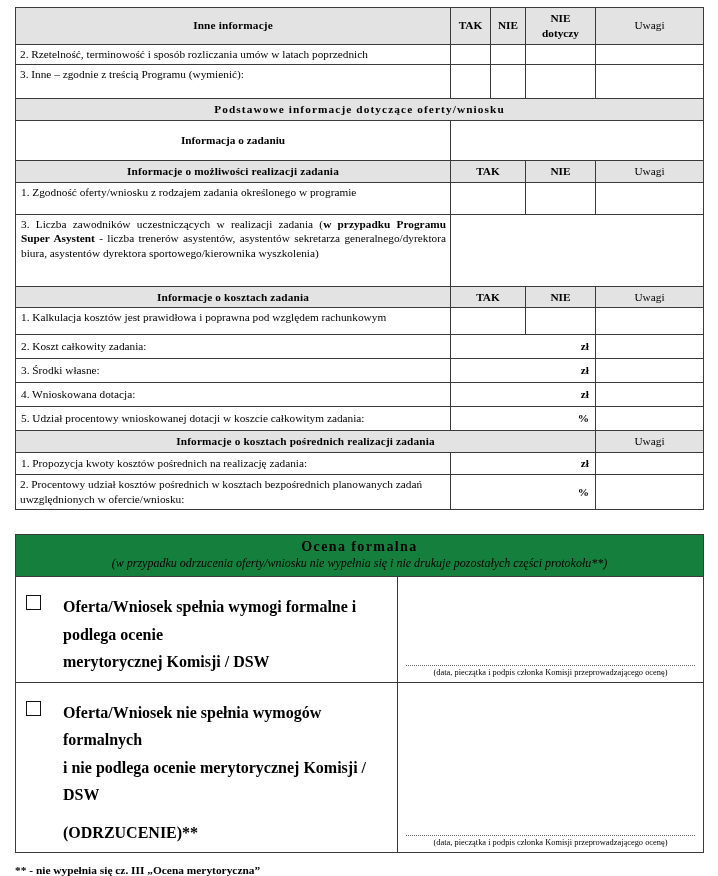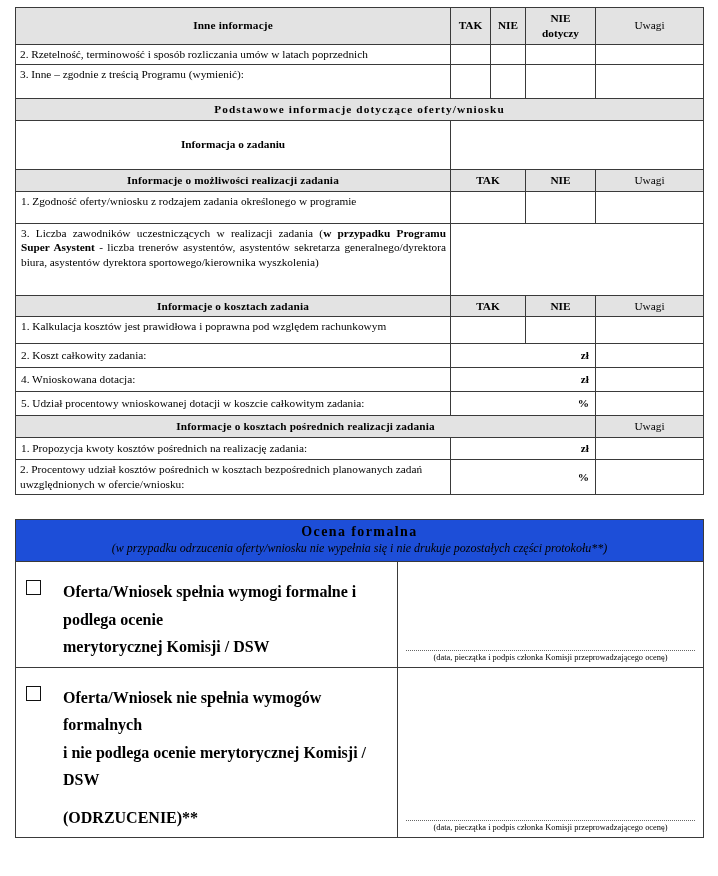--- a/index.html
+++ b/index.html
@@ -85,21 +85,21 @@
     width: 688px;
     table-layout: fixed;
   }
   table.ocena td {
     border: 1px solid #3a3a3a;
     padding: 3px 5px;
     vertical-align: top;
     font-size: 11.3px;
   }
   .ocena-hdr {
-    background: #1d4ed8;
+    background: #15803d;
     text-align: center;
     padding: 4px 4px 5px 4px !important;
   }
   .ocena-title {
     font-weight: bold;
     font-size: 14px;
     letter-spacing: 1.4px;
     display: block;
     margin-bottom: 1px;
   }
@@ -198,21 +198,21 @@
       <td></td>
       <td></td>
       <td></td>
       <td></td>
     </tr>
 
     <tr>
       <td class="hdr hdr-wide" colspan="5">Podstawowe informacje dotyczące oferty/wniosku</td>
     </tr>
 
-    <tr style="height:49px">
+    <tr style="height:40px">
       <td class="zadanie-label" style="width:152px">Informacja o zadaniu</td>
       <td colspan="4" class="mid"></td>
     </tr>
 
     <tr>
       <td class="hdr hdr-big">Informacje o możliwości realizacji zadania</td>
       <td class="hdr hdr-sm" colspan="2">TAK</td>
       <td class="hdr hdr-sm">NIE</td>
       <td class="hdr hdr-uwagi">Uwagi</td>
     </tr>
@@ -245,20 +245,25 @@
       <td></td>
       <td></td>
     </tr>
 
     <tr style="height:24px">
       <td class="rowlabel mid cellpad-lr">2. Koszt całkowity zadania:</td>
       <td colspan="3" class="rgt">zł</td>
       <td></td>
     </tr>
 
+    <tr style="height:24px">
+      <td class="rowlabel mid cellpad-lr">3. Środki własne:</td>
+      <td colspan="3" class="rgt">zł</td>
+      <td></td>
+    </tr>
 
     <tr style="height:24px">
       <td class="rowlabel mid cellpad-lr">4. Wnioskowana dotacja:</td>
       <td colspan="3" class="rgt">zł</td>
       <td></td>
     </tr>
 
     <tr style="height:24px">
       <td class="rowlabel mid cellpad-lr">5. Udział procentowy wnioskowanej dotacji w koszcie całkowitym zadania:</td>
       <td colspan="3" class="rgt">%</td>
@@ -332,14 +337,15 @@
       <td class="sign-cell">
         <div class="sign-wrap">
           <div class="sign-line"></div>
           <div class="sign-cap">(data, pieczątka i podpis członka Komisji przeprowadzającego ocenę)</div>
         </div>
       </td>
     </tr>
   </tbody>
     </table>
 
+  <div class="footnote">** - nie wypełnia się cz. III „Ocena merytoryczna”</div>
 
 </div>
 
 </body></html>

